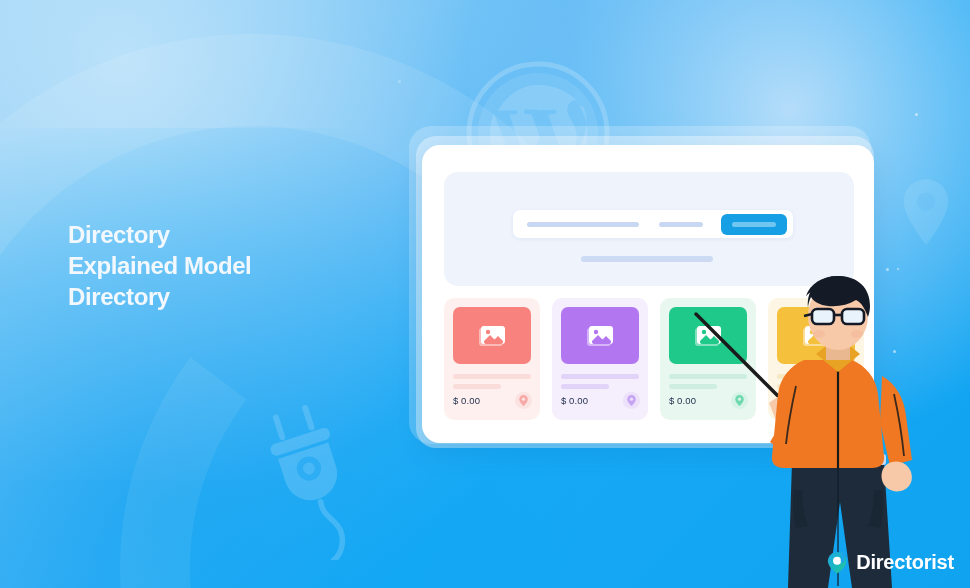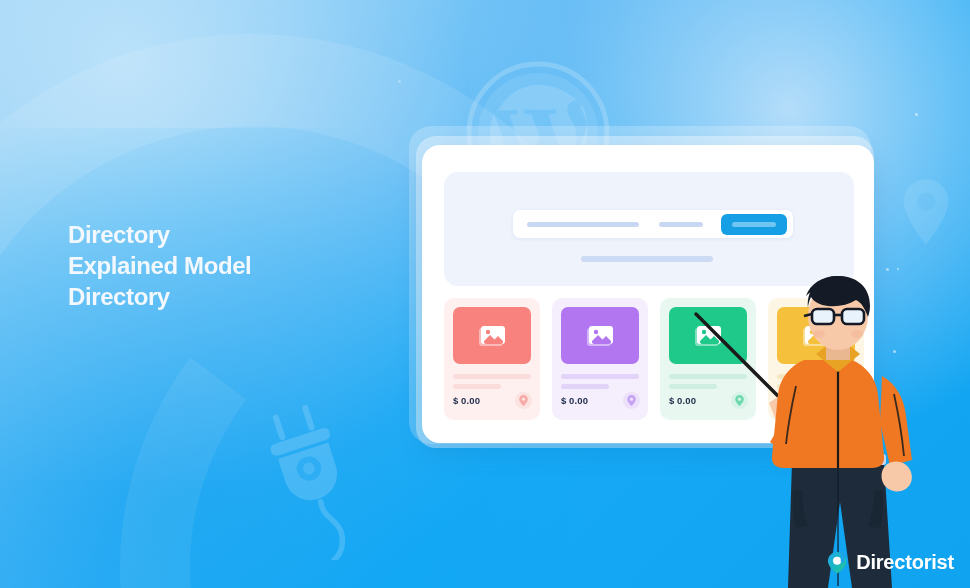--- a/index.html
+++ b/index.html
@@ -181,21 +181,21 @@
   .lcard .ln1 {
     position: absolute; left: 9px; top: 76px;
     width: 78px; height: 5px; border-radius: 3px;
   }
   .lcard .ln2 {
     position: absolute; left: 9px; top: 86px;
     width: 48px; height: 5px; border-radius: 3px;
   }
   .lcard .price {
     position: absolute; left: 9px; top: 97px;
-    font-size: 9.5px; font-weight: bold;
+    font-size: 9.5px; font-weight: normal;
     color: #1e2c4a;
     letter-spacing: 0.1px;
   }
   .lcard .pin {
     position: absolute; right: 8px; top: 94px;
     width: 17px; height: 17px; border-radius: 50%;
     display: flex; align-items: center; justify-content: center;
   }
   .img-ph { width: 30px; height: 24px; }
   

